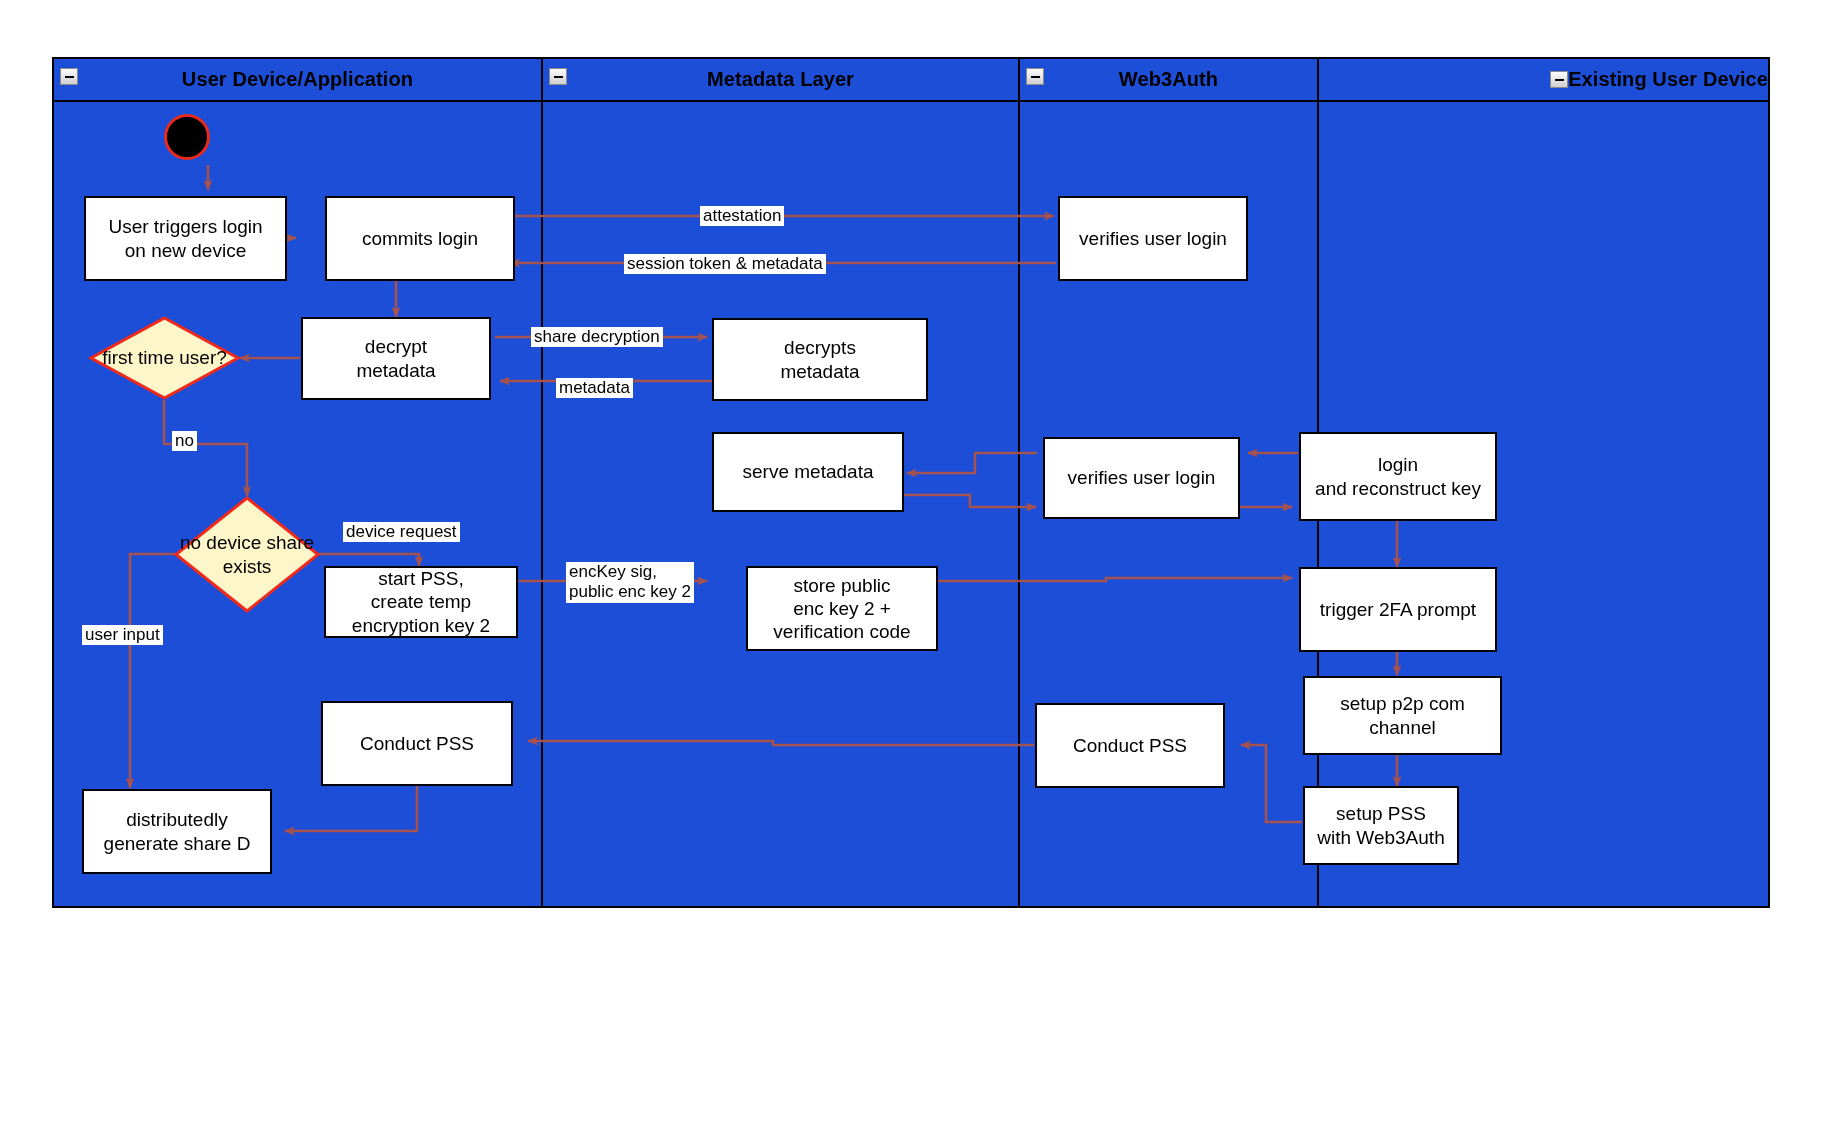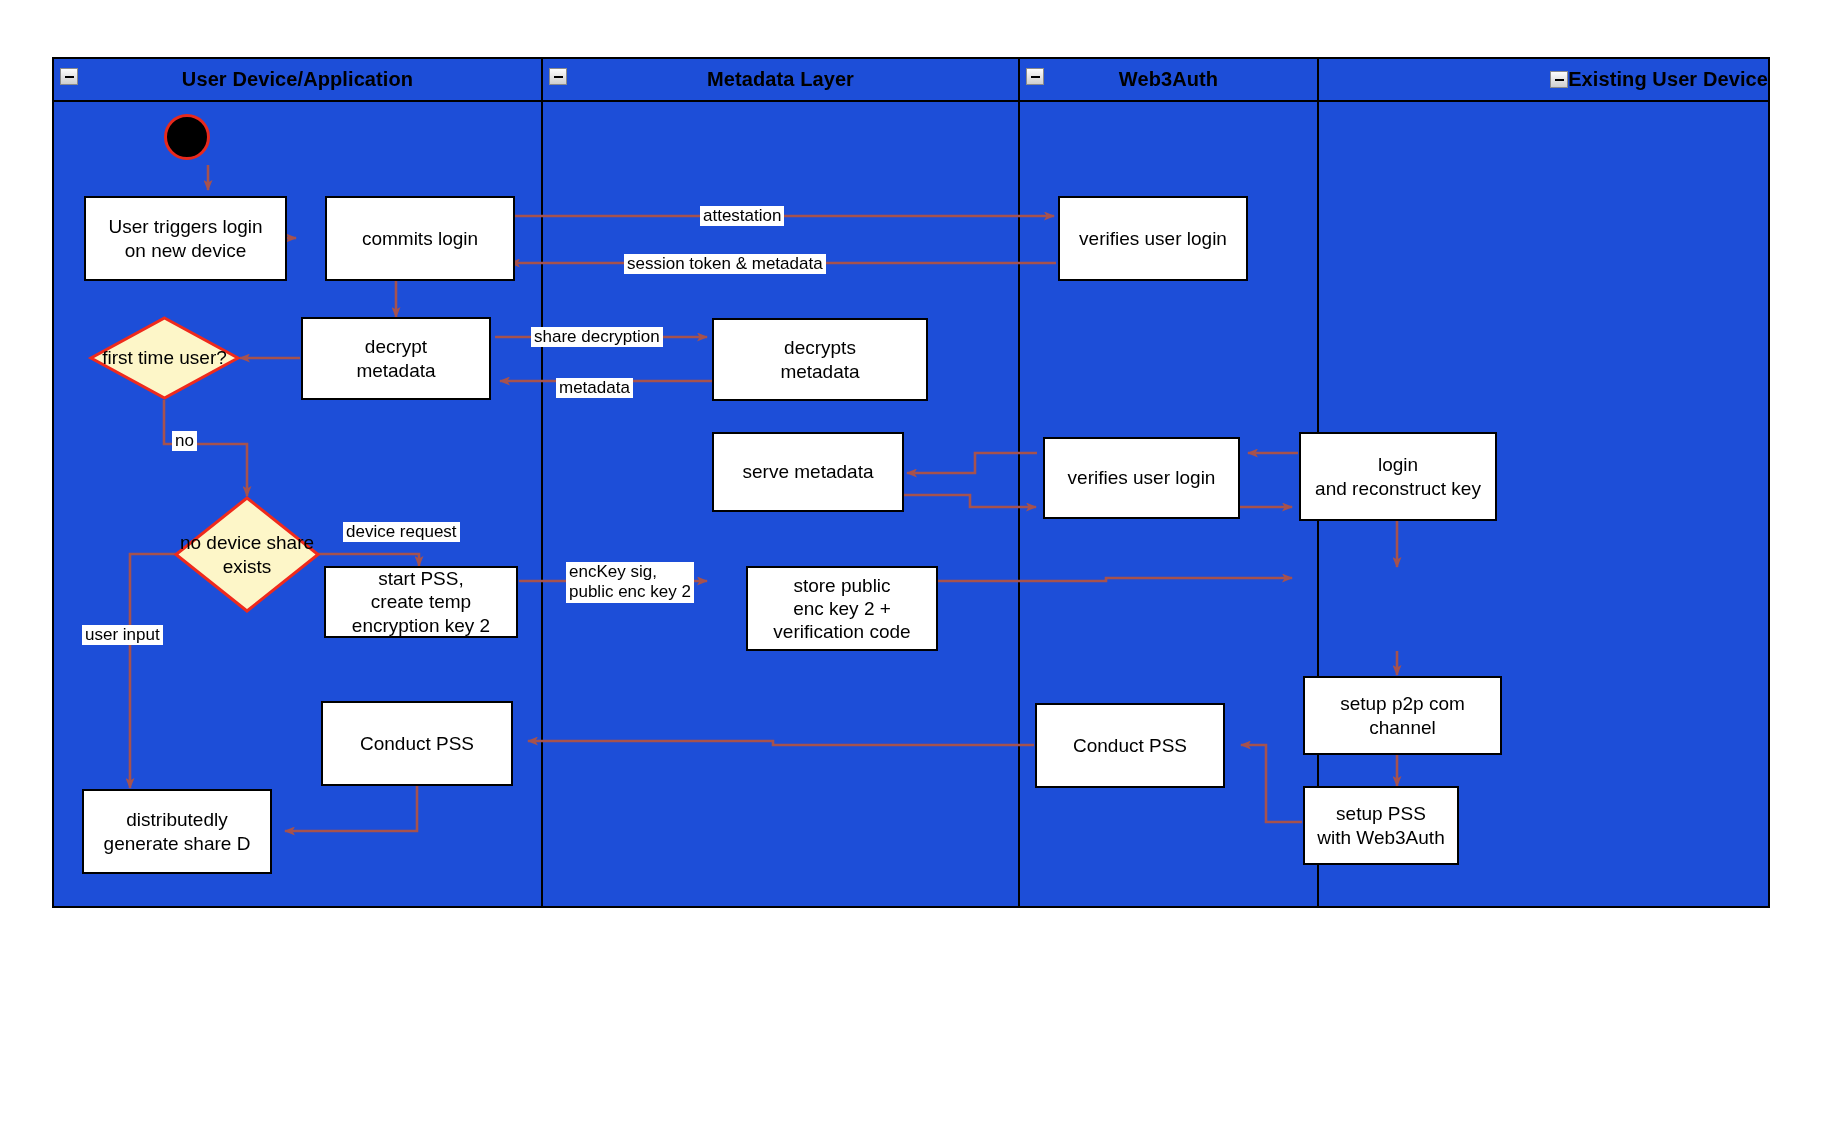--- a/index.html
+++ b/index.html
@@ -228,20 +228,23 @@
     <span>Conduct PSS</span>
   </div>
 
   <div class="node" style="left:1299px;top:432px;width:198px;height:89px;">
     <span>
       <span>login</span>
       <span>and reconstruct key</span>
     </span>
   </div>
 
+  <div class="node" style="left:1299px;top:567px;width:198px;height:85px;">
+    <span>trigger 2FA prompt</span>
+  </div>
 
   <div class="node" style="left:1303px;top:676px;width:199px;height:79px;">
     <span>
       <span>setup p2p com</span>
       <span>channel</span>
     </span>
   </div>
 
   <div class="node" style="left:1303px;top:786px;width:156px;height:79px;">
     <span>

